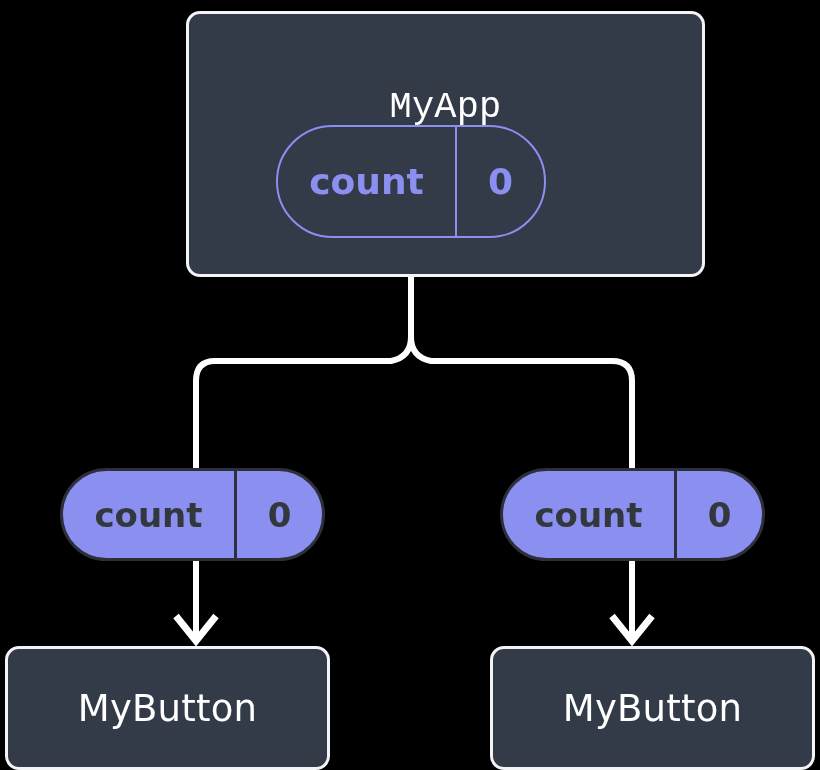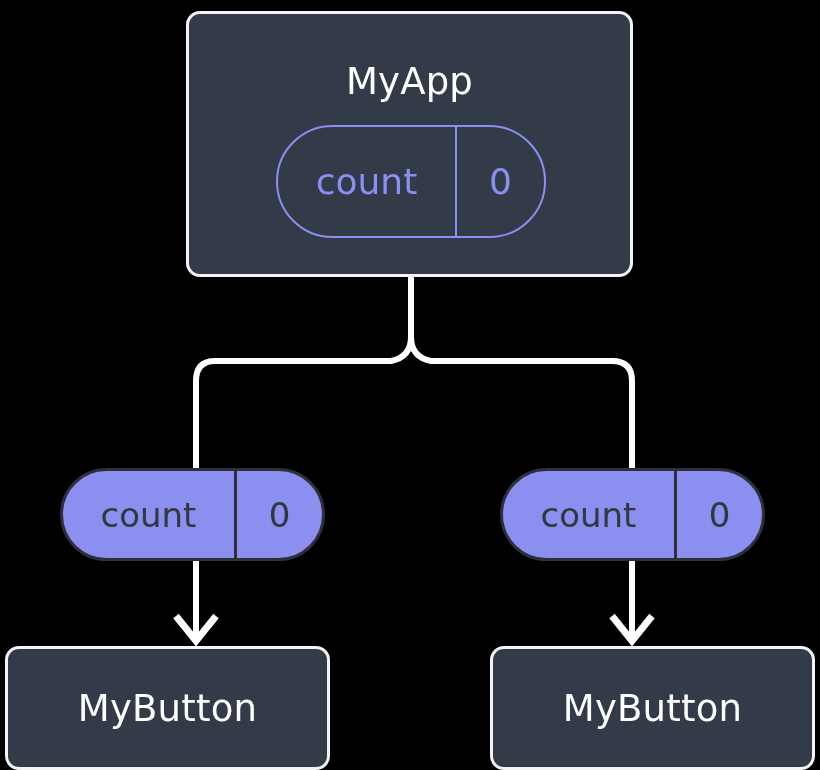--- a/index.html
+++ b/index.html
@@ -39,23 +39,24 @@
     font-size: 37px;
     font-weight: 400;
     letter-spacing: 0.2px;
     line-height: 1;
     white-space: nowrap;
   }
 
   #node-myapp {
     left: 186px;
     top: 11px;
-    width: 447px;
+    width: 519px;
     height: 266px;
-    padding-top: 49px;
+    padding-top: 75px;
+    font-family: Liberation Mono, monospace;
   }
   #node-mybutton-left {
     left: 5px;
     top: 646px;
     width: 325px;
     height: 124px;
     justify-content: center;
   }
   #node-mybutton-right {
     left: 490px;
@@ -74,20 +75,21 @@
     border-radius: 999px;
     overflow: hidden;
   }
   .pill .pill-key,
   .pill .pill-val {
     display: flex;
     align-items: center;
     justify-content: center;
     white-space: nowrap;
     line-height: 1;
+    font-weight: bold;
   }
 
   
   .pill-outline {
     border: 2px solid #8b8ff0;
     background: transparent;
   }
   .pill-outline .pill-key {
     flex: 0 0 177px;
     border-right: 2px solid #8b8ff0;

